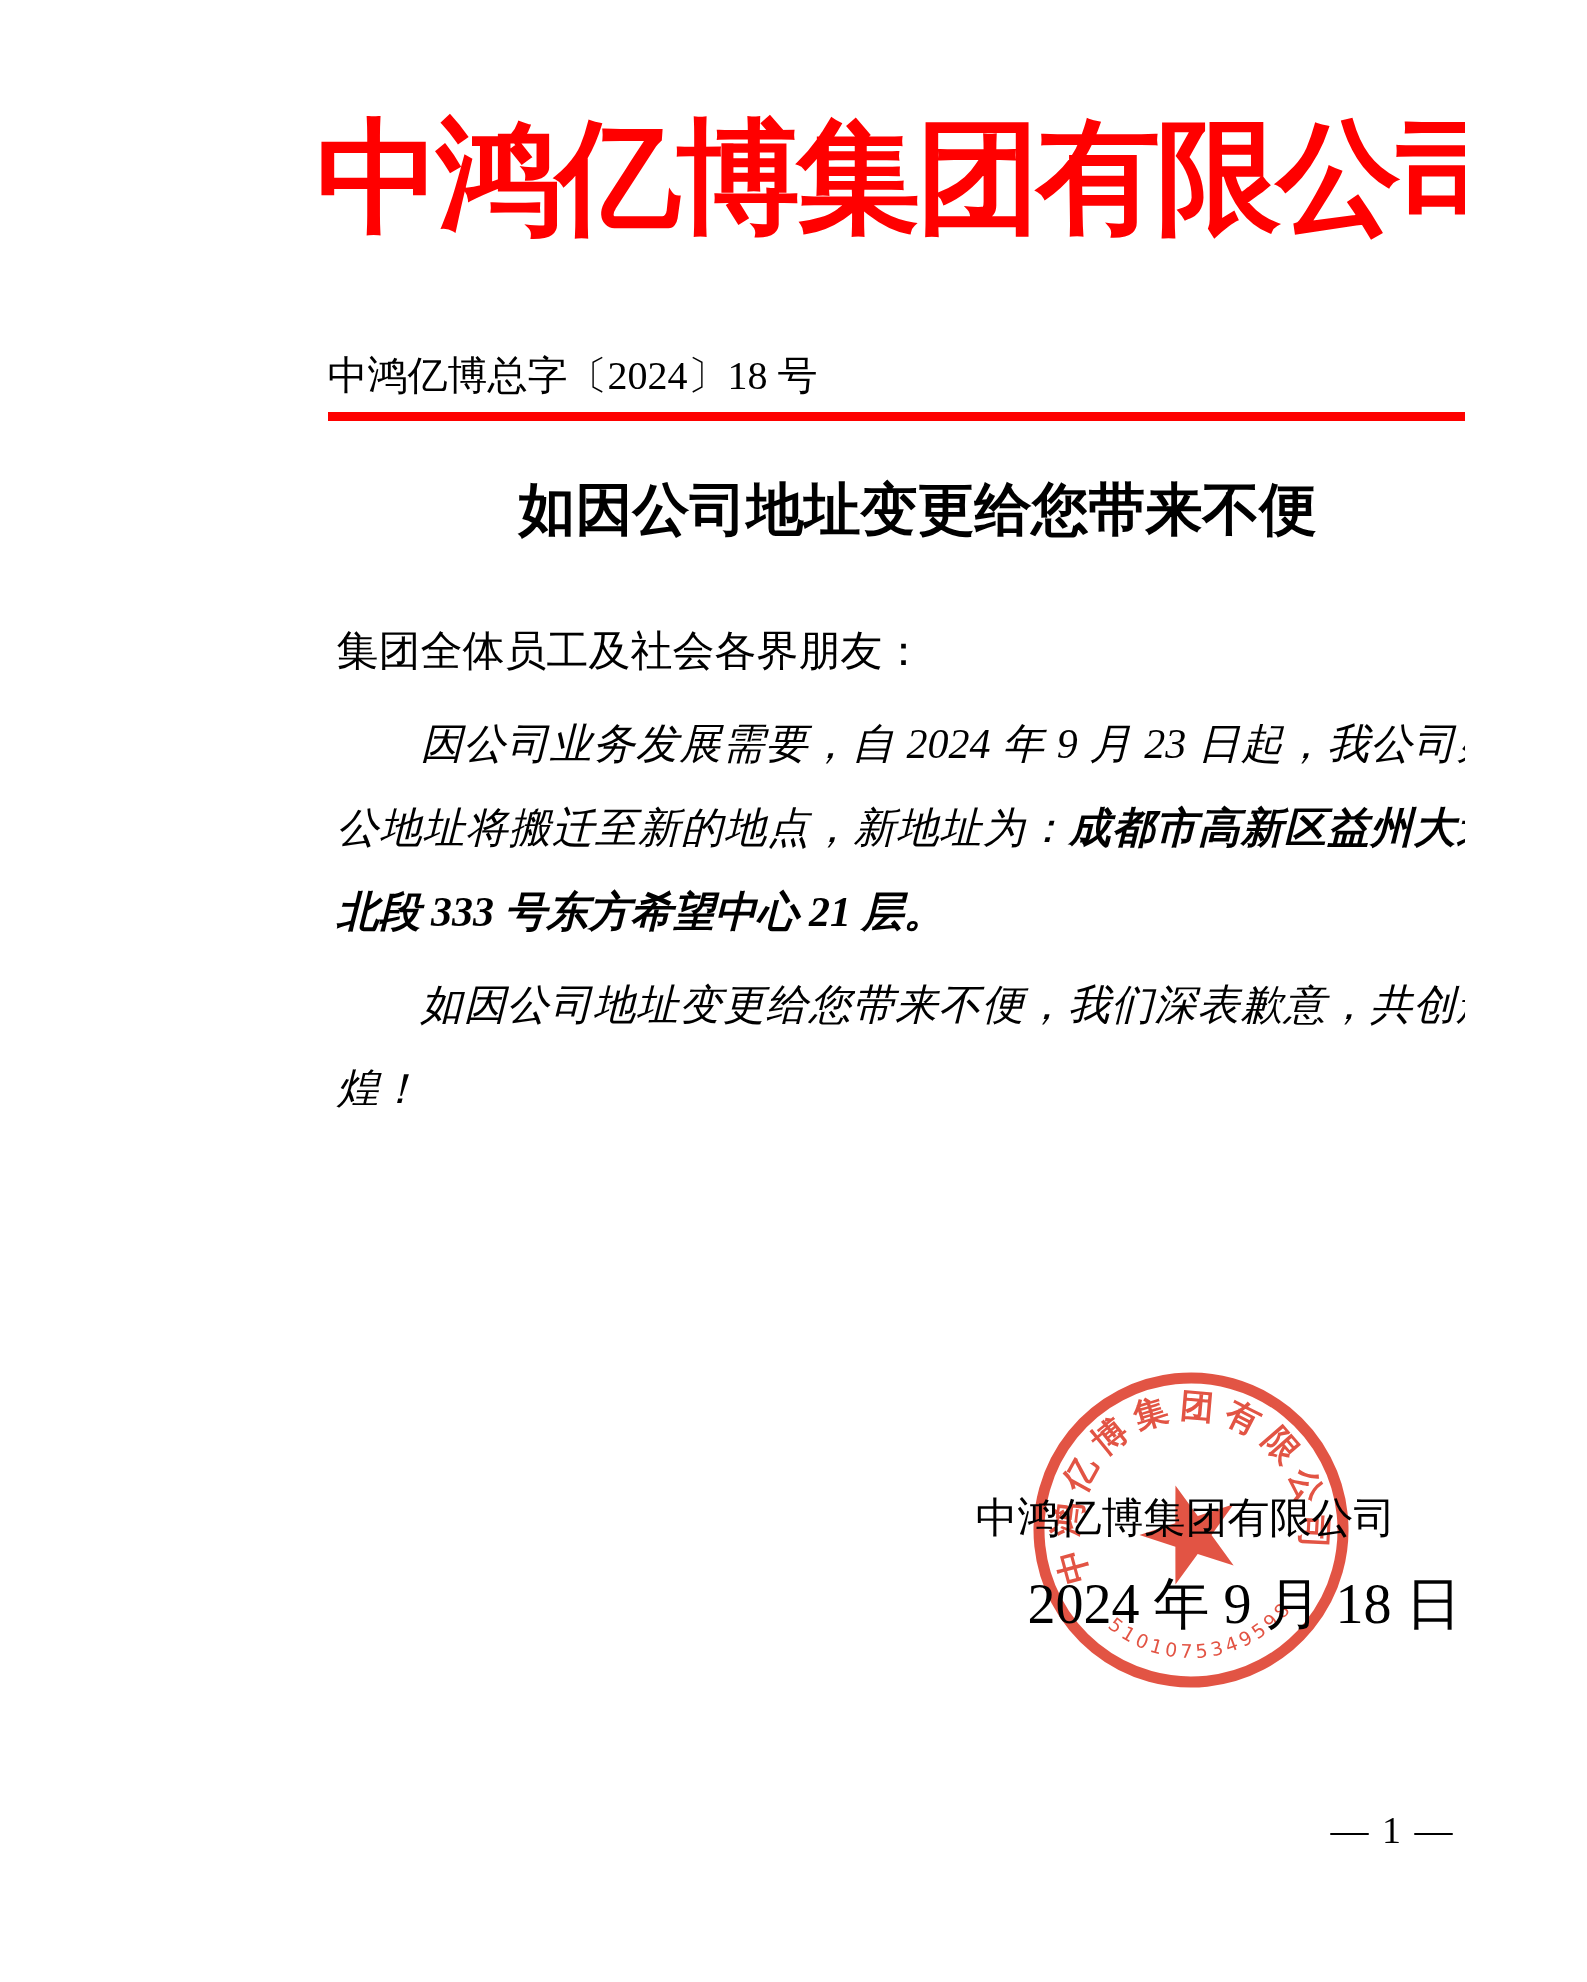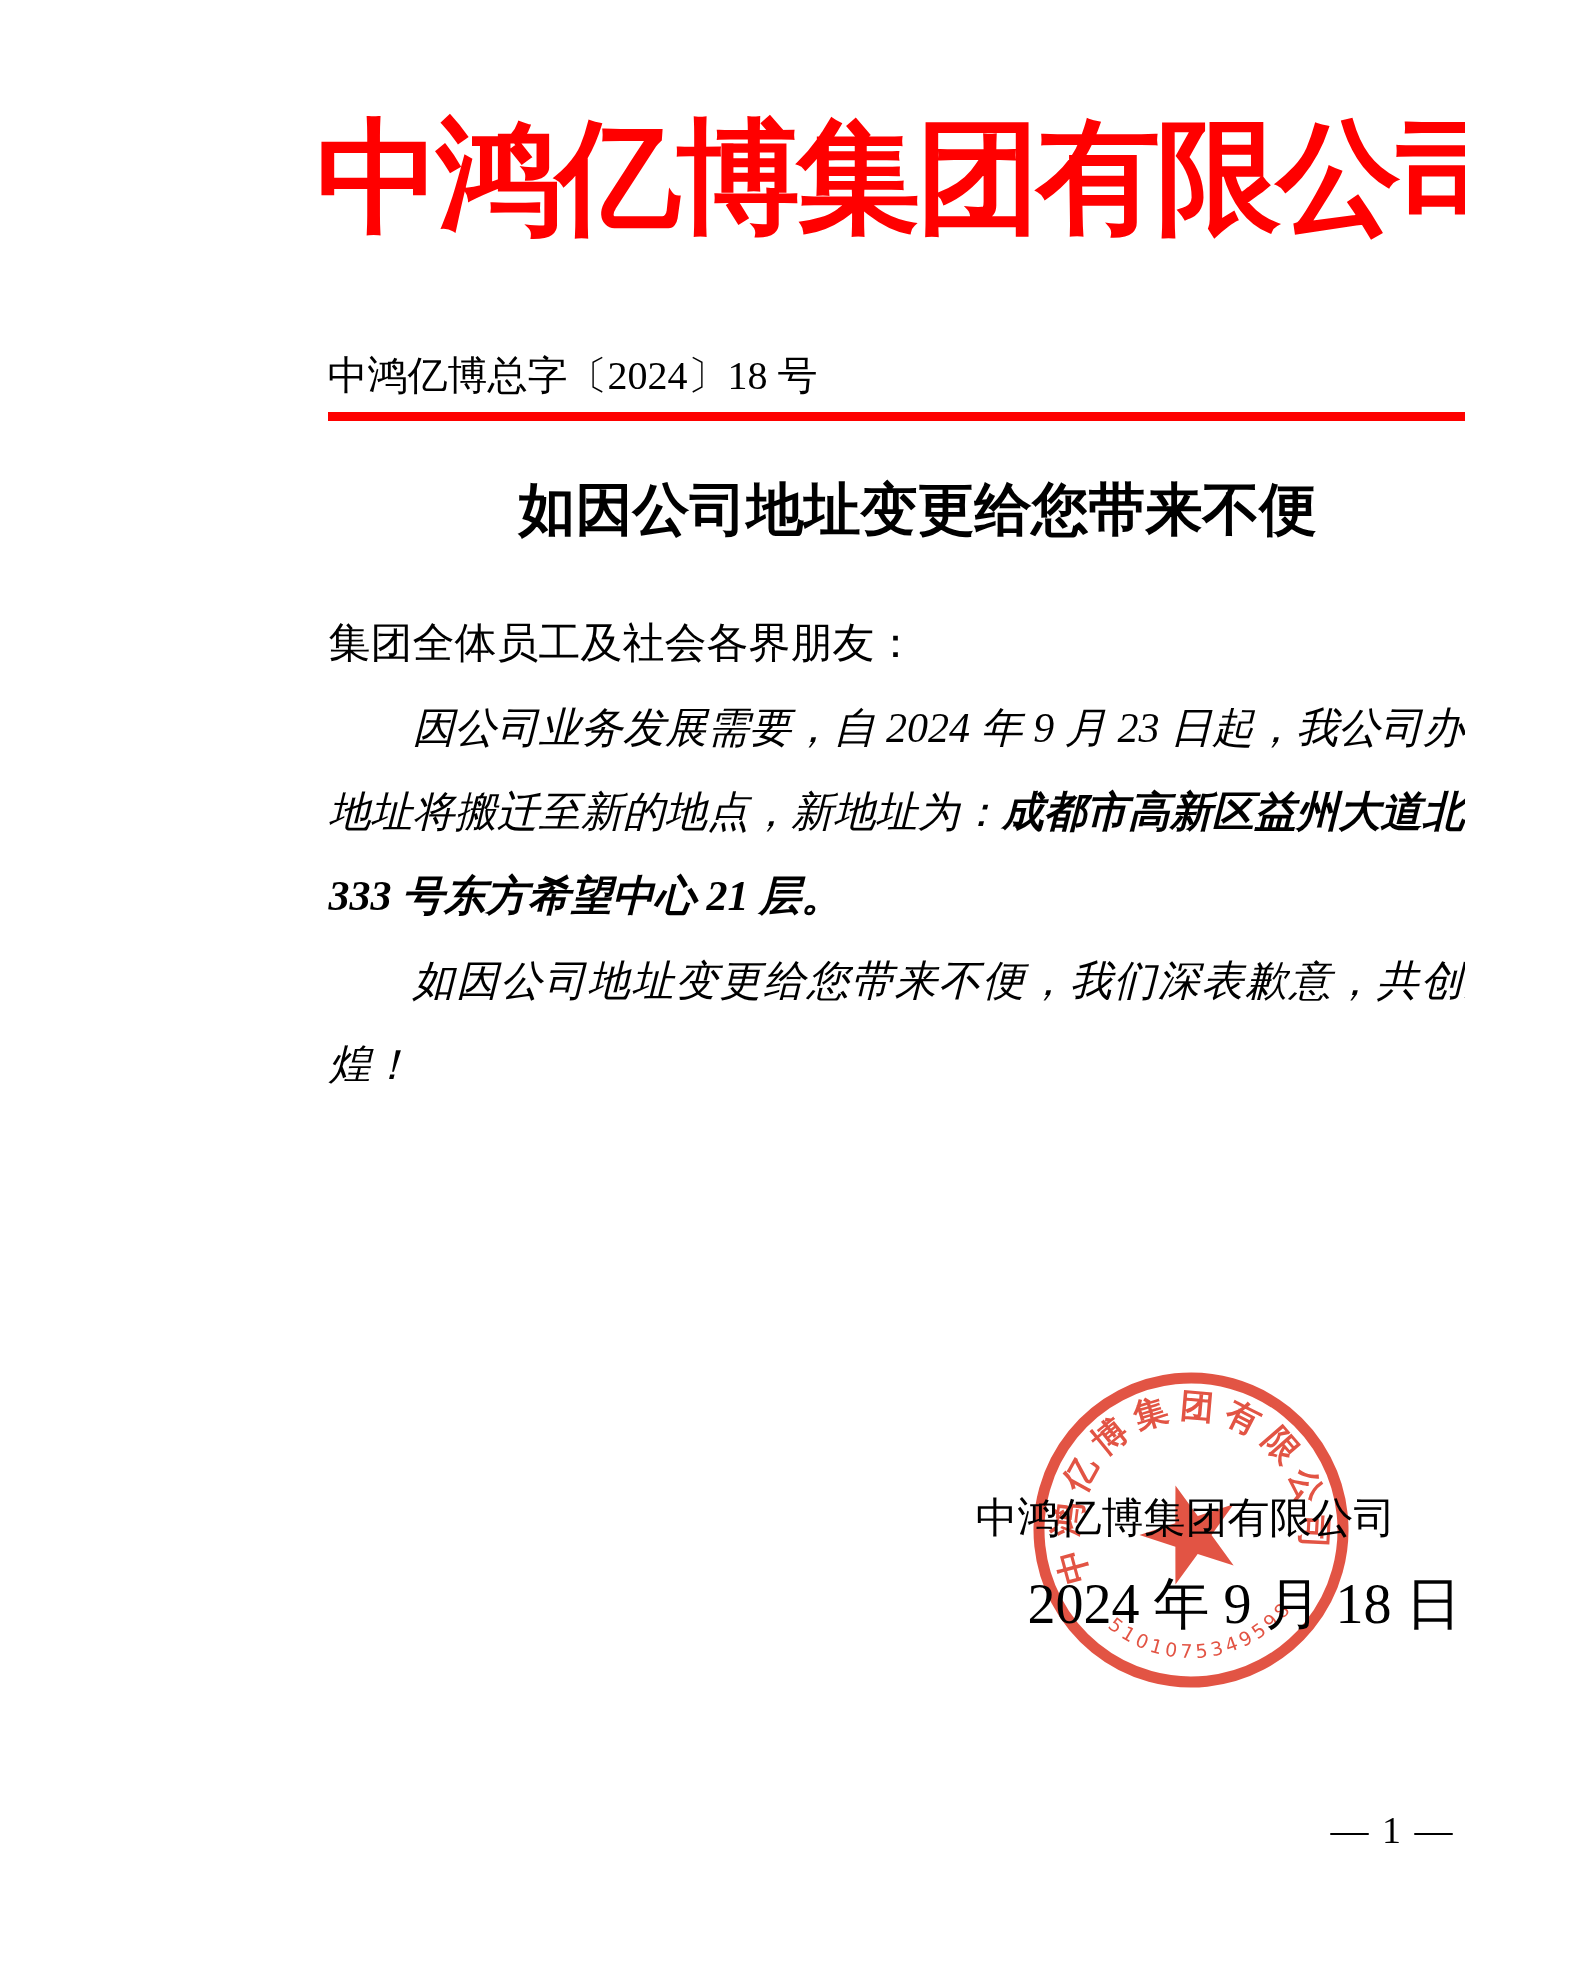--- a/index.html
+++ b/index.html
@@ -36,21 +36,21 @@
     text-align:center;
     font-size:57px;line-height:76px;
     font-weight:bold;
   }
   .body-flow{
     position:absolute;left:205px;top:600px;width:1180px;
     font-size:42px;line-height:84px;
     text-align:justify;
     text-justify:inter-ideograph;
   }
-  .body-flow p{margin:1px;}
+  .body-flow p{margin:9px;}
   .body-flow p.indent{text-indent:2em;font-style:italic;}
   .bold-run{font-weight:bold;}
   .signature-company{
     position:absolute;left:853px;top:1490px;
     font-size:42px;line-height:56px;
     white-space:nowrap;
   }
   .signature-date{
     position:absolute;left:905px;top:1576px;
     font-size:56px;line-height:56px;

